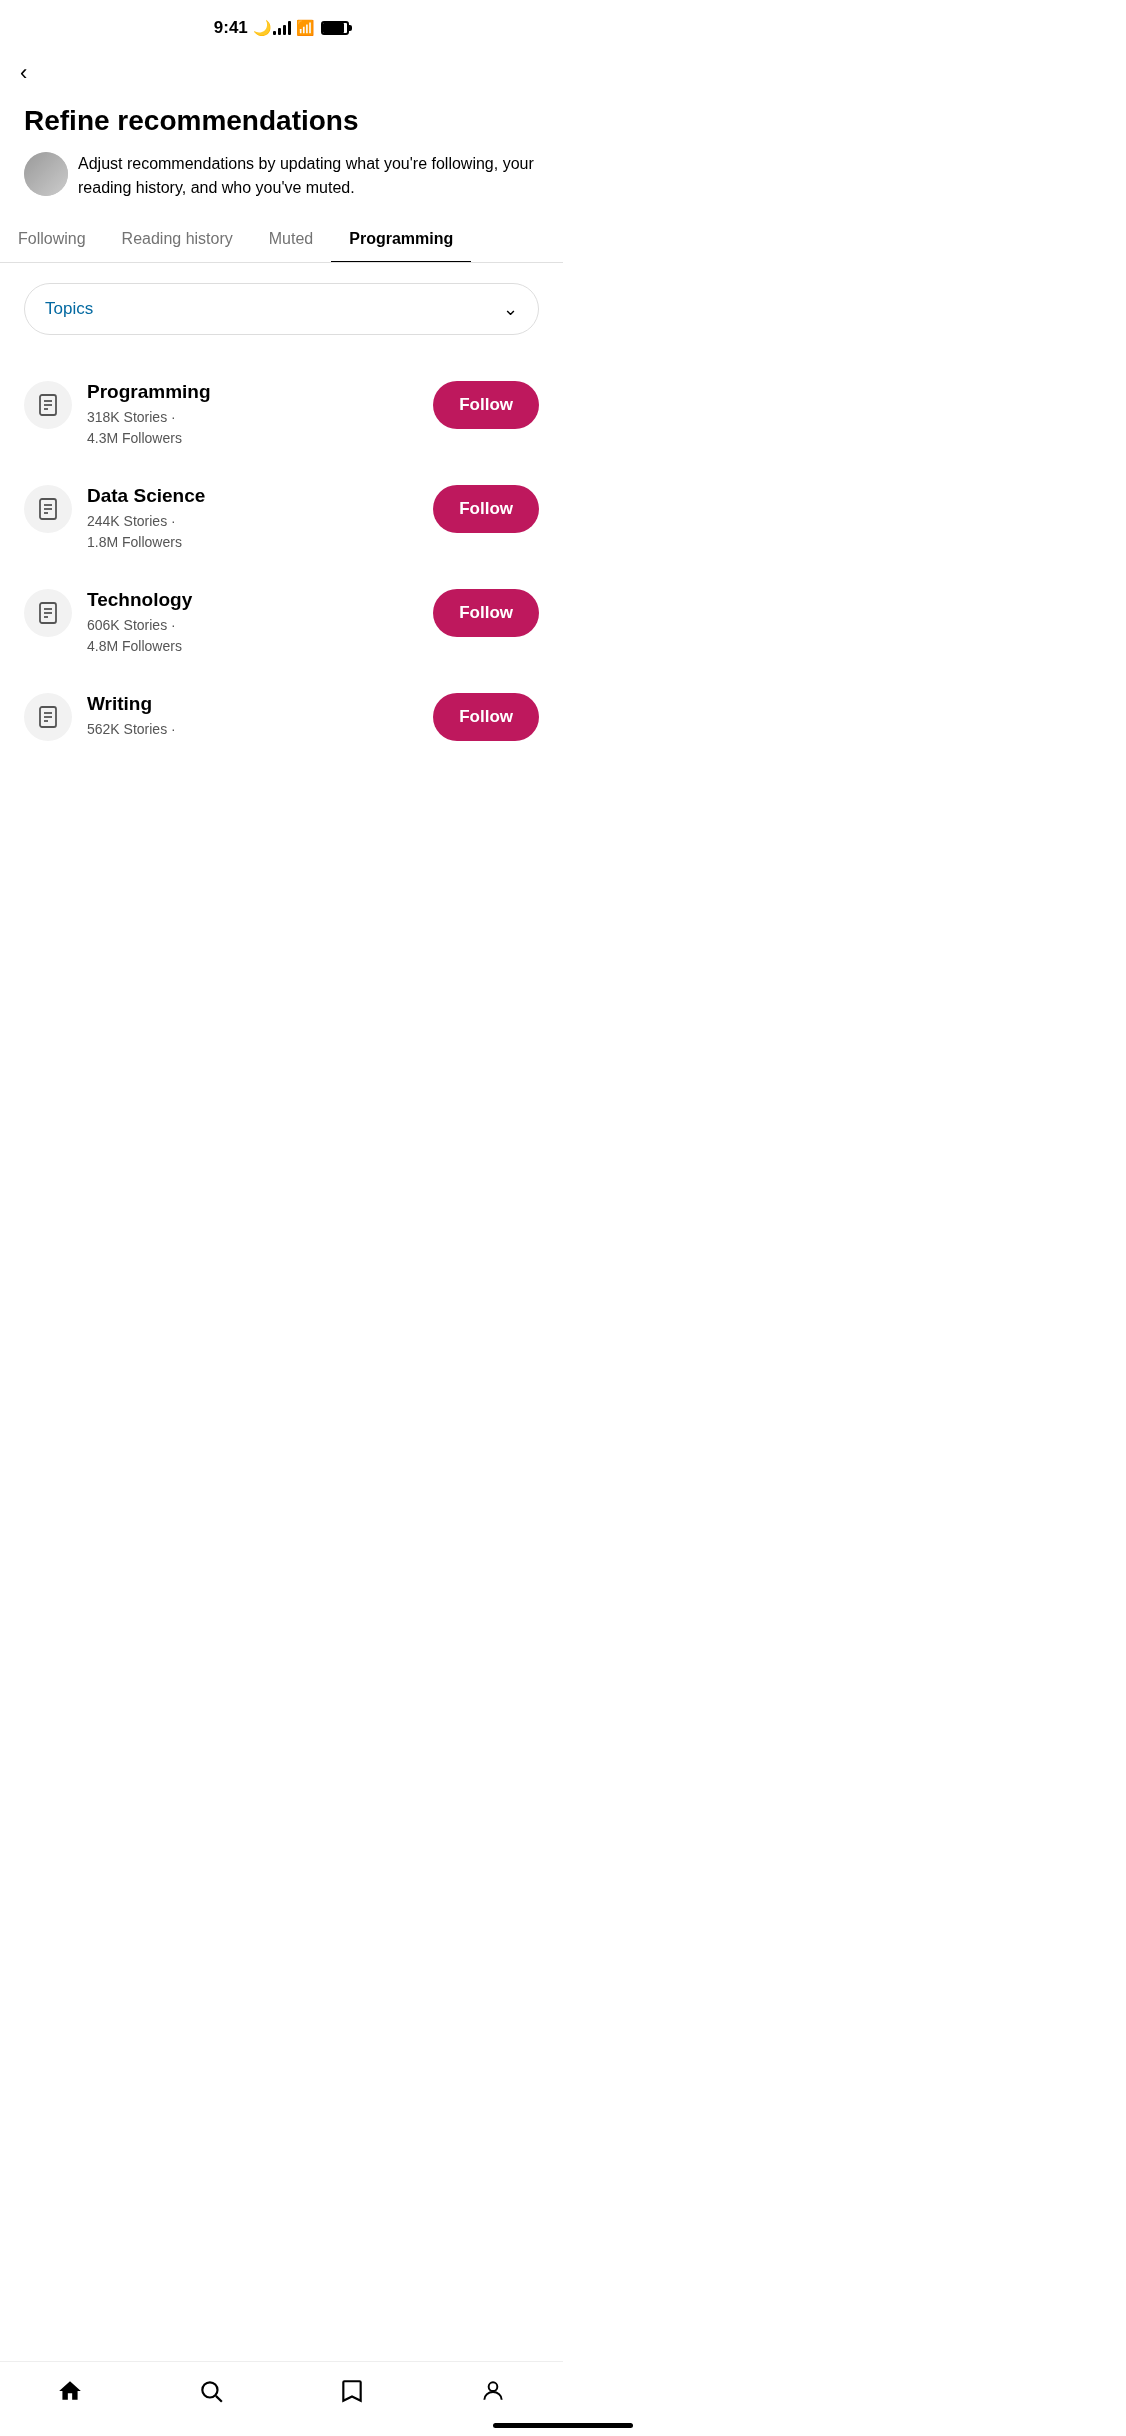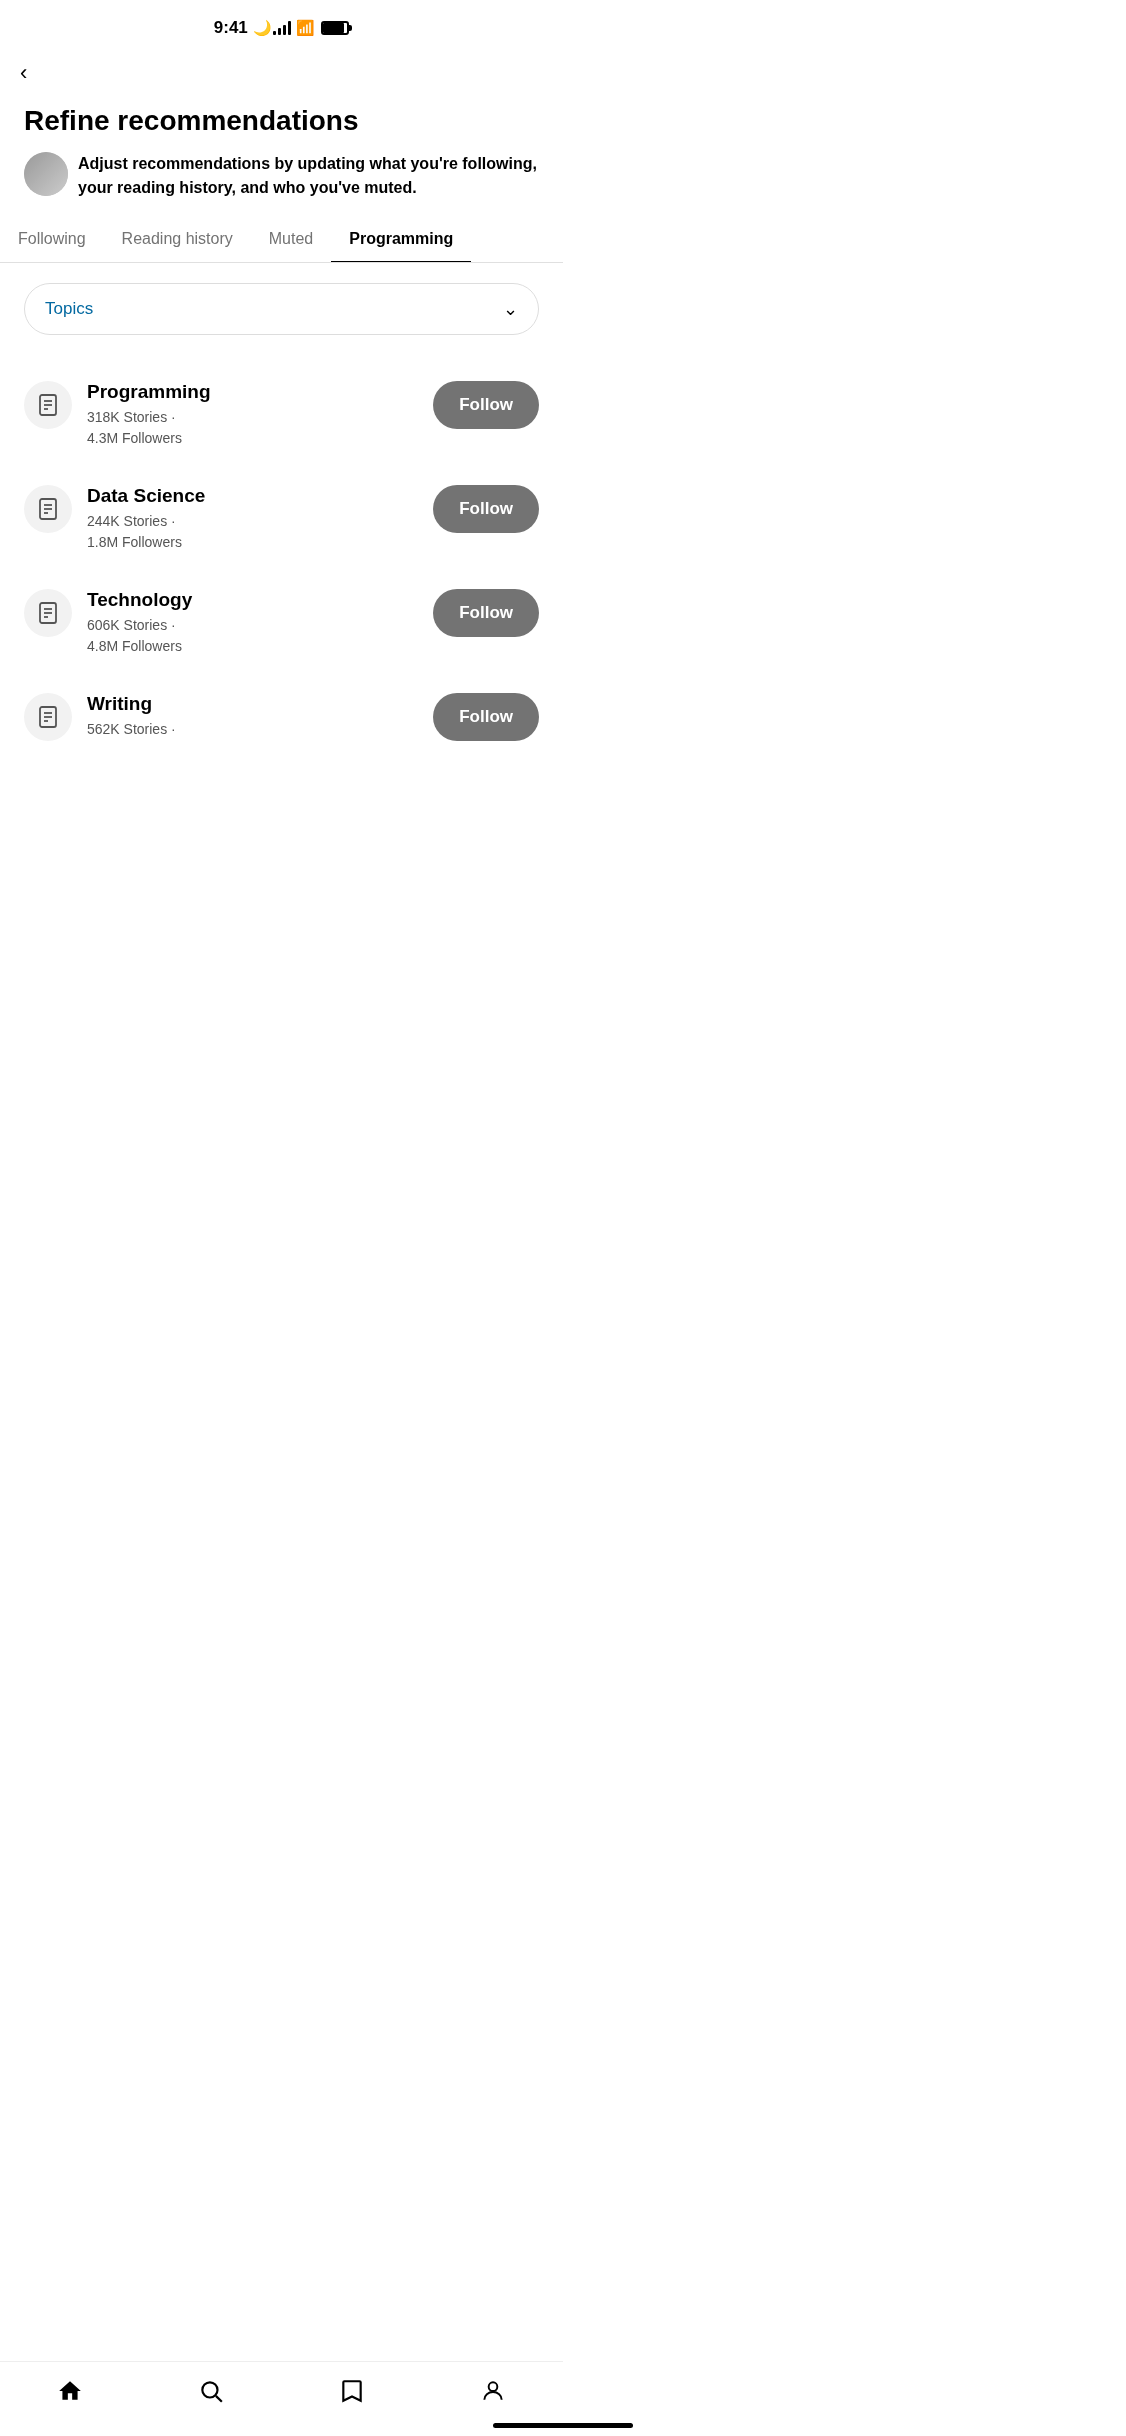--- a/index.html
+++ b/index.html
@@ -91,21 +91,20 @@
       font-weight: 800;
       color: #000;
       line-height: 1.2;
       margin-bottom: 14px;
     }
     .page-description {
       font-size: 17px;
       color: #000;
       line-height: 1.5;
       position: relative;
-      font-weight: bold;
     }
 
     
     .tabs-container {
       display: flex;
       border-bottom: 1px solid #e0e0e0;
       padding: 0;
       overflow-x: auto;
       scrollbar-width: none;
     }
@@ -193,21 +192,21 @@
       font-weight: 700;
       color: #000;
       margin-bottom: 4px;
     }
     .topic-stats {
       font-size: 14px;
       color: #555;
       line-height: 1.5;
     }
     .follow-btn {
-      background: #737373;
+      background: #be185d;
       color: #fff;
       border: none;
       border-radius: 50px;
       padding: 14px 26px;
       font-size: 17px;
       font-weight: 600;
       cursor: pointer;
       white-space: nowrap;
     }
 

